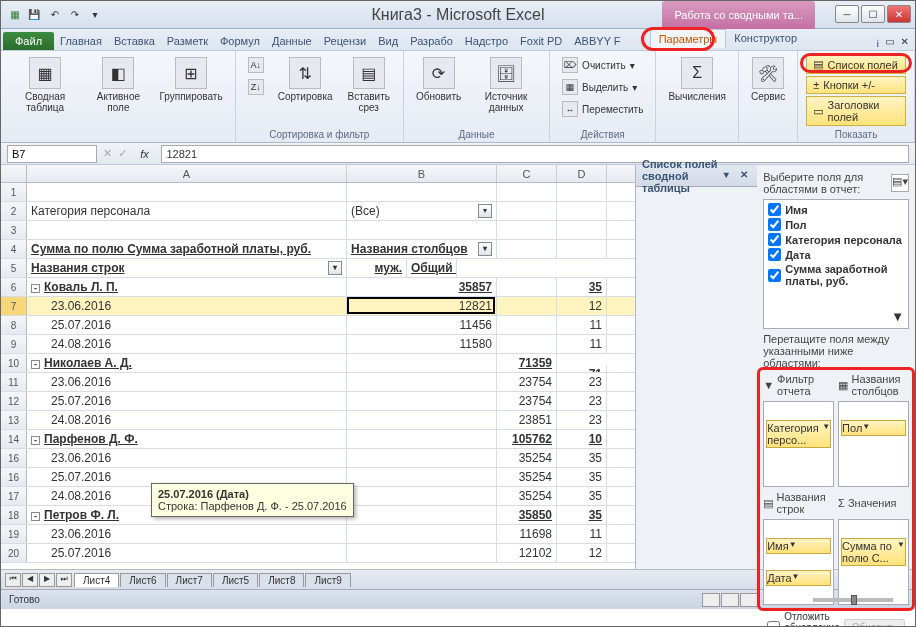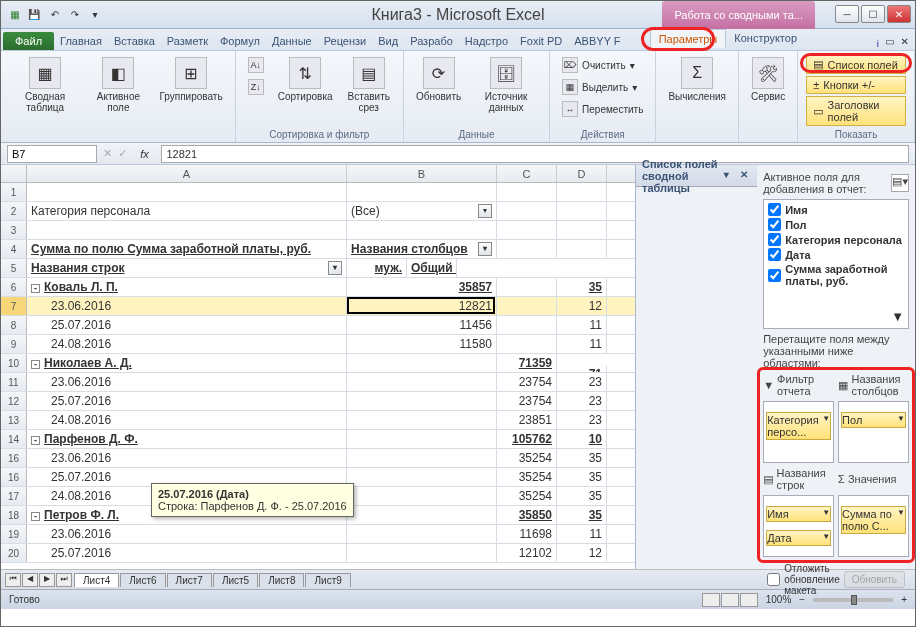--- a/index.html
+++ b/index.html
@@ -66,21 +66,21 @@
 .pane-hint { font-size: 11px; color: #444; display: flex; justify-content: space-between; align-items: center; }
 .layout-btn { width: 20px; height: 18px; border: 1px solid #aaa; background: #fff; cursor: pointer; }
 .field-list { background: #fff; border: 1px solid #aab; flex: 0 0 130px; overflow: auto; padding: 2px; position: relative; }
 .field-item { display: flex; align-items: center; gap: 4px; padding: 1px 2px; font-size: 11px; cursor: pointer; }
 .field-item input { margin: 0; }
 .field-item.bold { font-weight: bold; }
 .drop-hint { font-size: 11px; color: #444; }
 .drop-grid { display: grid; grid-template-columns: 1fr 1fr; grid-template-rows: auto 1fr auto 1fr; gap: 4px; flex: 1; position: relative; }
 .drop-label { font-size: 11px; color: #444; display: flex; align-items: center; gap: 3px; }
 .drop-zone { background: #fff; border: 1px solid #aab; min-height: 38px; padding: 2px; }
-.drop-chip { background: linear-gradient(#fff4c4,#ffe27a); border: 1px solid #c8a840; font-size: 11px; padding: 1px 0; margin: 8px 0; display: flex; justify-content: space-between; cursor: pointer; }
+.drop-chip { background: linear-gradient(#fff4c4,#ffe27a); border: 1px solid #c8a840; font-size: 11px; padding: 1px 0; margin: 16px 0; display: flex; cursor: pointer; }
 .drop-chip .dd { font-size: 8px; }
 .pane-footer { display: flex; align-items: center; gap: 4px; font-size: 10px; padding: 2px 4px; }
 
 .sheet-tabs { height: 20px; background: linear-gradient(#e6ebf3,#d8dfe9); display: flex; align-items: center; border-top: 1px solid #bbb; padding: 0 4px; gap: 2px; }
 .sheet-nav { display: flex; gap: 1px; }
 .sheet-nav-btn { width: 16px; height: 14px; border: 1px solid #999; background: #eee; font-size: 8px; text-align: center; cursor: pointer; }
 .sheet-tab { background: #fff; border: 1px solid #999; border-bottom: none; padding: 1px 8px; font-size: 10px; cursor: pointer; }
 .sheet-tab.inactive { background: #dbe1ea; }
 
 .statusbar { height: 20px; background: linear-gradient(#dbe3ee,#cad4e2); border-top: 1px solid #aab; display: flex; align-items: center; justify-content: space-between; padding: 0 8px; font-size: 10px; }
@@ -416,21 +416,21 @@
   <div class="field-pane">
     <div class="pane-header">
       <span>Список полей сводной таблицы</span>
       <div class="pane-tools">
         <span class="pane-tool">▾</span>
         <span class="pane-tool">✕</span>
       </div>
     </div>
     <div class="pane-body">
       <div class="pane-hint">
-        <span>Активное поля для добавления в отчет:</span>
+        <span>Выберите поля для областями в отчет:</span>
         <span class="layout-btn">▤▾</span>
       </div>
       <div class="field-list" id="fieldlist">
         <div class="field-item bold"><input type="checkbox" checked="" style=""> Имя</div>
           <div class="field-item bold"><input type="checkbox" checked="" style=""> Пол</div>
           <div class="field-item bold"><input type="checkbox" checked="" style=""> Категория персонала</div>
           <div class="field-item bold"><input type="checkbox" checked="" style=""> Дата</div>
           <div class="field-item bold"><input type="checkbox" checked="" style=""> Сумма заработной платы, руб.</div>
           <span style="position:absolute;right:4px;bottom:4px;font-size:13px">▼</span>
       </div>

